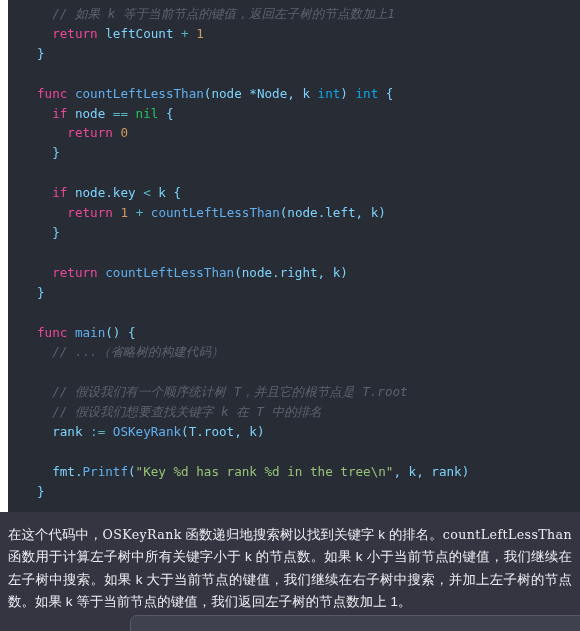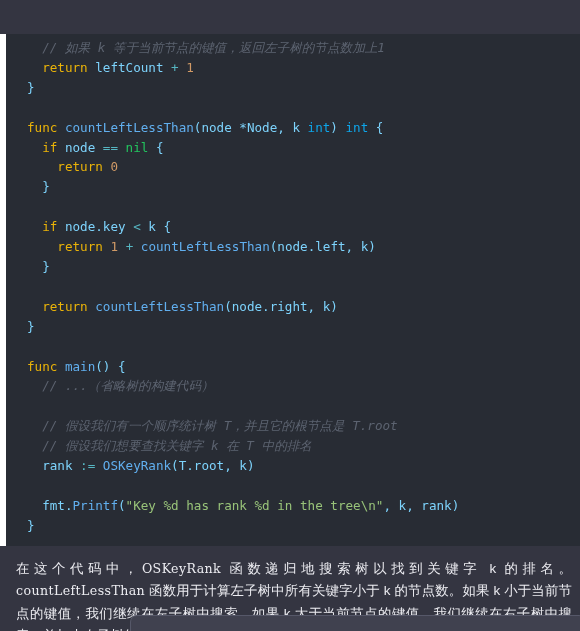--- a/index.html
+++ b/index.html
@@ -20,64 +20,63 @@
     width: 580px;
     height: 631px;
     background: #343541;
     overflow: hidden;
   }
 
   
   .code-block {
     position: relative;
     background: #282c34;
-    border-left: 6px solid #ffffff;
-    padding: 4px 0 10px 7px;
+    border-left: 8px solid #ffffff;
+    padding: 4px 0 10px 15px;
     width: 580px;
     box-sizing: border-box;
-    margin-top: 34px;
   }
   .code-pre {
     margin: 0;
     padding: 0 10px 0 14px;
     font-family: "DejaVu Sans Mono", "Liberation Mono", monospace;
     font-size: 12.6px;
     line-height: 19.9px;
     color: #abb2bf;
     white-space: pre;
     tab-size: 2;
   }
   .code-line {
     min-height: 19.9px;
     white-space: pre;
   }
 
   
-  .t-kw      { color: #eab308; }            
+  .t-kw      { color: #ec4899; }            
   .t-fn      { color: #61afef; }            
   .t-plain   { color: #7dd3fc; }            
   .t-num     { color: #d19a66; }            
   .t-str     { color: #98c379; }            
   .t-op      { color: #56b6c2; }            
   .t-cmt     { color: #5c6370; font-style: italic; }
   .t-nil     { color: #22c55e; }
   .t-green   { color: #0ea5e9; }
 
   
   .prose {
     padding: 12px 8px 0 8px;
     color: #ececf1;
     font-family: "Liberation Sans", sans-serif;
     font-size: 13.4px;
     line-height: 22.6px;
     text-align: justify;
     letter-spacing: 0.1px;
   }
   .prose p {
-    margin: 0 0 16px 8px;
+    margin: 0 0 16px 0;
   }
   .prose p:last-child { margin-bottom: 0; }
   .inline-code {
     font-family: "DejaVu Serif", "Liberation Serif", serif;
     font-size: 12.6px;
     letter-spacing: 0.4px;
   }
 
   
   .composer-edge {

